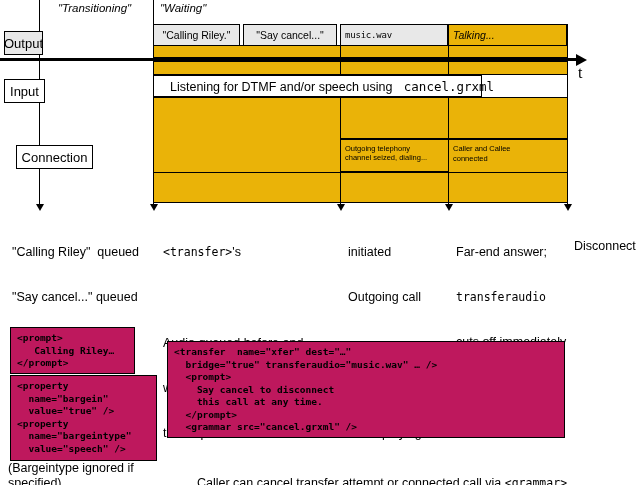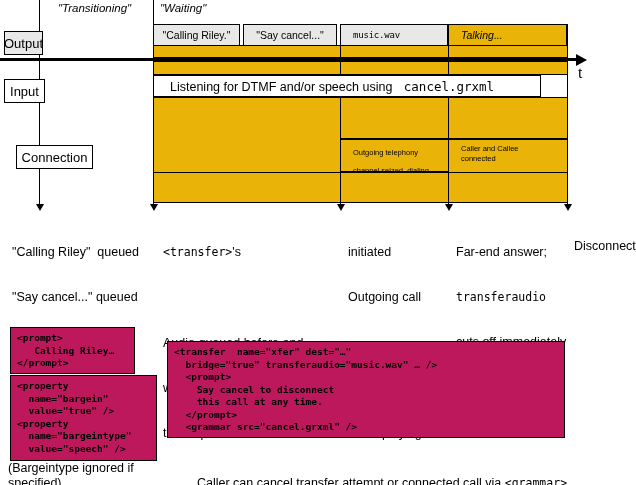--- a/index.html
+++ b/index.html
@@ -18,21 +18,21 @@
     font-size:13px;line-height:13px;
     display:flex;align-items:center;justify-content:center;
     box-sizing:border-box;white-space:nowrap;
   }
   .lane-box.gray{background:#e8e8e8;}
   .cell{
     position:absolute;border:1px solid #000;box-sizing:border-box;
     background:#e8e8e8;display:flex;align-items:center;
     font-size:10.5px;white-space:nowrap;
   }
-  .cell span{padding-left:12px;}
+  .cell span{padding-left:4px;}
   .cell.center span{width:100%;text-align:center;padding-left:0;}
   .cell.white{background:#eab308;}
   .cell.mono span{font-family:"DejaVu Sans Mono", monospace;font-size:9px;letter-spacing:-0.2px;}
   .cell.ital span{font-style:italic;}
   .taxis{
     position:absolute;background:#000;height:3px;
   }
   .taxis-head{
     position:absolute;width:0;height:0;
     border-top:6px solid transparent;border-bottom:6px solid transparent;
@@ -120,40 +120,40 @@
 </div>
 
 <div class="taxis" style="left:0px;top:58px;width:578px;"></div>
 <div class="taxis-head" style="left:576px;top:53.5px;"></div>
 <div class="tlabel" style="left:578px;top:64px;">t</div>
 
 <div class="cell white" style="left:153px;top:61px;width:188px;height:14px;"></div>
 <div class="cell white" style="left:340px;top:61px;width:109px;height:14px;"></div>
 <div class="cell white" style="left:448px;top:61px;width:120px;height:14px;"></div>
 
-<div class="listen" style="left:153px;top:75px;width:388px;height:22px;">
+<div class="listen" style="left:153px;top:75px;width:329px;height:22px;">
   <span><span>Listening for DTMF and/or speech using </span><span class="mono">cancel.grxml</span></span>
 </div>
 
 <div class="dblarrow-line" style="left:155px;top:106px;width:292px;"></div>
 <div class="arrow-l" style="left:153px;top:102.5px;"></div>
 <div class="arrow-r" style="left:440px;top:102.5px;"></div>
 
 <div class="bargein-txt" style="left:153px;top:111px;width:292px;">
   <div><span class="mono">bargein</span><span> applies</span></div>
   <div><span class="mono">bargeintype</span><span> ignored</span></div>
   <div>("hotword" only)</div>
 </div>
 
 <div class="cell white" style="left:153px;top:97px;width:188px;height:76px;"></div>
 <div class="cell white" style="left:340px;top:97px;width:109px;height:42px;"></div>
 <div class="cell white" style="left:448px;top:97px;width:120px;height:42px;"></div>
 
 <div class="cell white" style="left:340px;top:139px;width:109px;height:33px;align-items:flex-start;">
-  <span style="font-size:7.5px;line-height:18px;white-space:pre;padding-top:4px;">Outgoing telephony
+  <span style="font-size:7.5px;line-height:9px;white-space:pre;padding-top:4px;">Outgoing telephony
 channel seized, dialing...</span>
 </div>
 <div class="cell white" style="left:448px;top:139px;width:120px;height:44px;align-items:flex-start;">
   <span style="font-size:7.5px;line-height:9.5px;white-space:pre;padding-top:4px;">Caller and Callee
 connected</span>
 </div>
 
 <div class="cell white" style="left:153px;top:172px;width:188px;height:31px;"></div>
 <div class="cell white" style="left:340px;top:172px;width:109px;height:31px;"></div>
 <div class="cell white" style="left:448px;top:172px;width:120px;height:31px;"></div>

